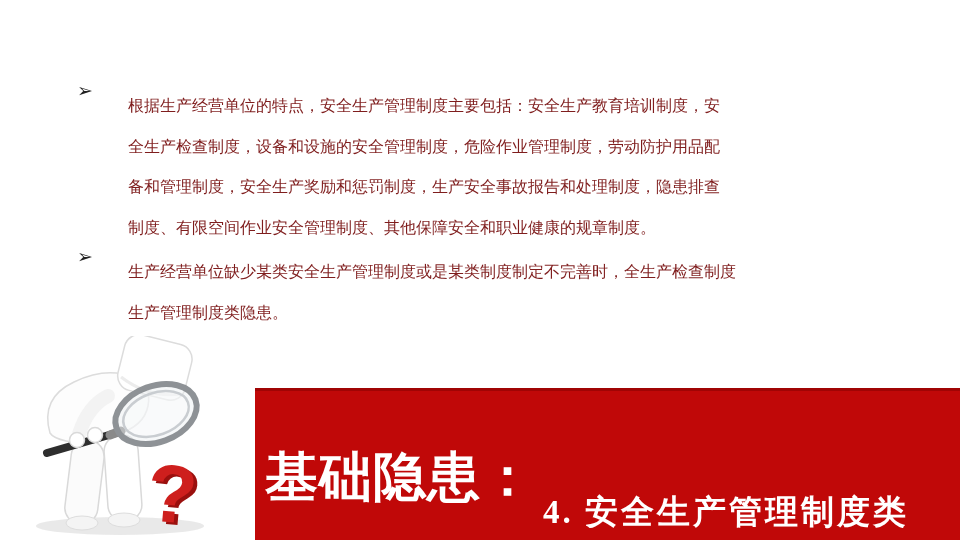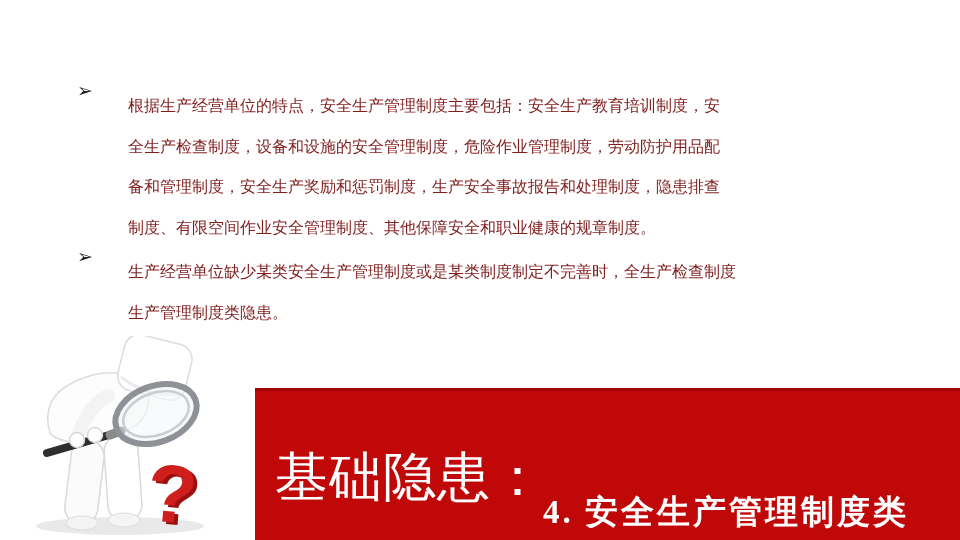--- a/index.html
+++ b/index.html
@@ -40,23 +40,23 @@
   .banner{
     position:absolute;
     left:255px;top:388px;
     width:705px;height:152px;
     background:#c00808;
     border-top:3px solid #a00404;
     box-sizing:border-box;
   }
   .banner-title{
     position:absolute;
-    left:20px;top:51px;
+    left:10px;top:51px;
     font-size:53px;
-    font-weight:400;
+    font-weight:700;
     letter-spacing:1px;
     color:#ffffff;
     font-family:"Liberation Sans", sans-serif;
     white-space:nowrap;
     text-align:right;
   }
   .banner-subtitle{
     position:absolute;
     left:288px;top:71px;
     font-size:33px;

